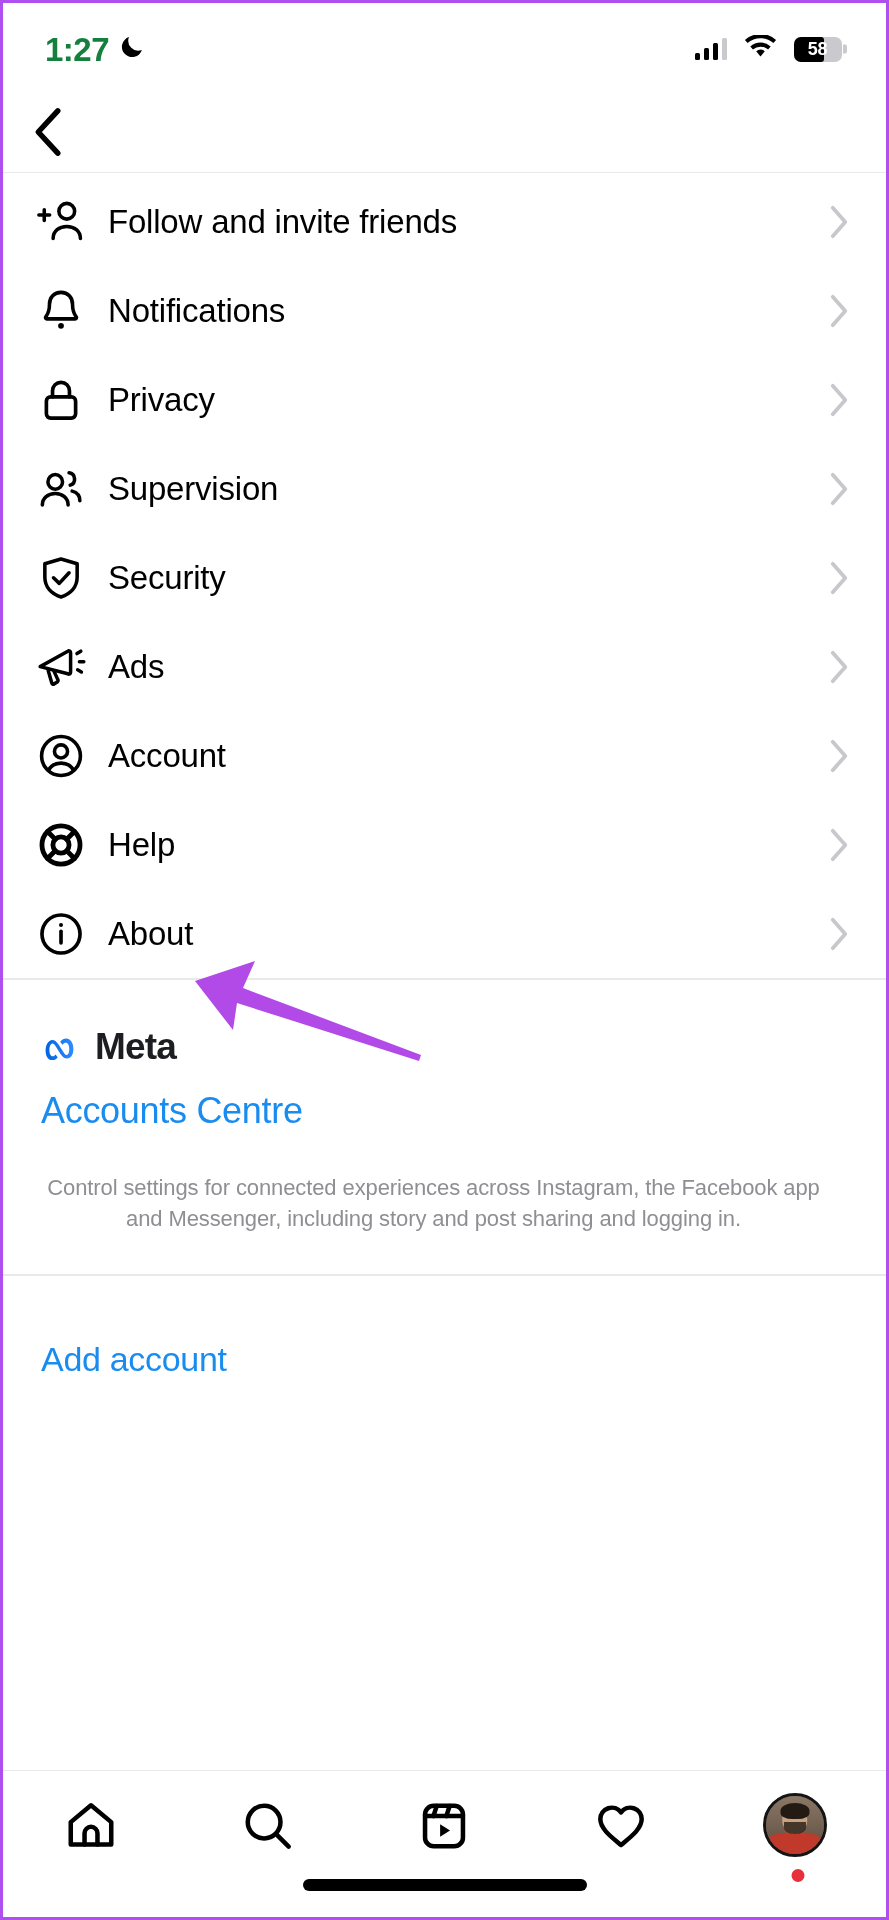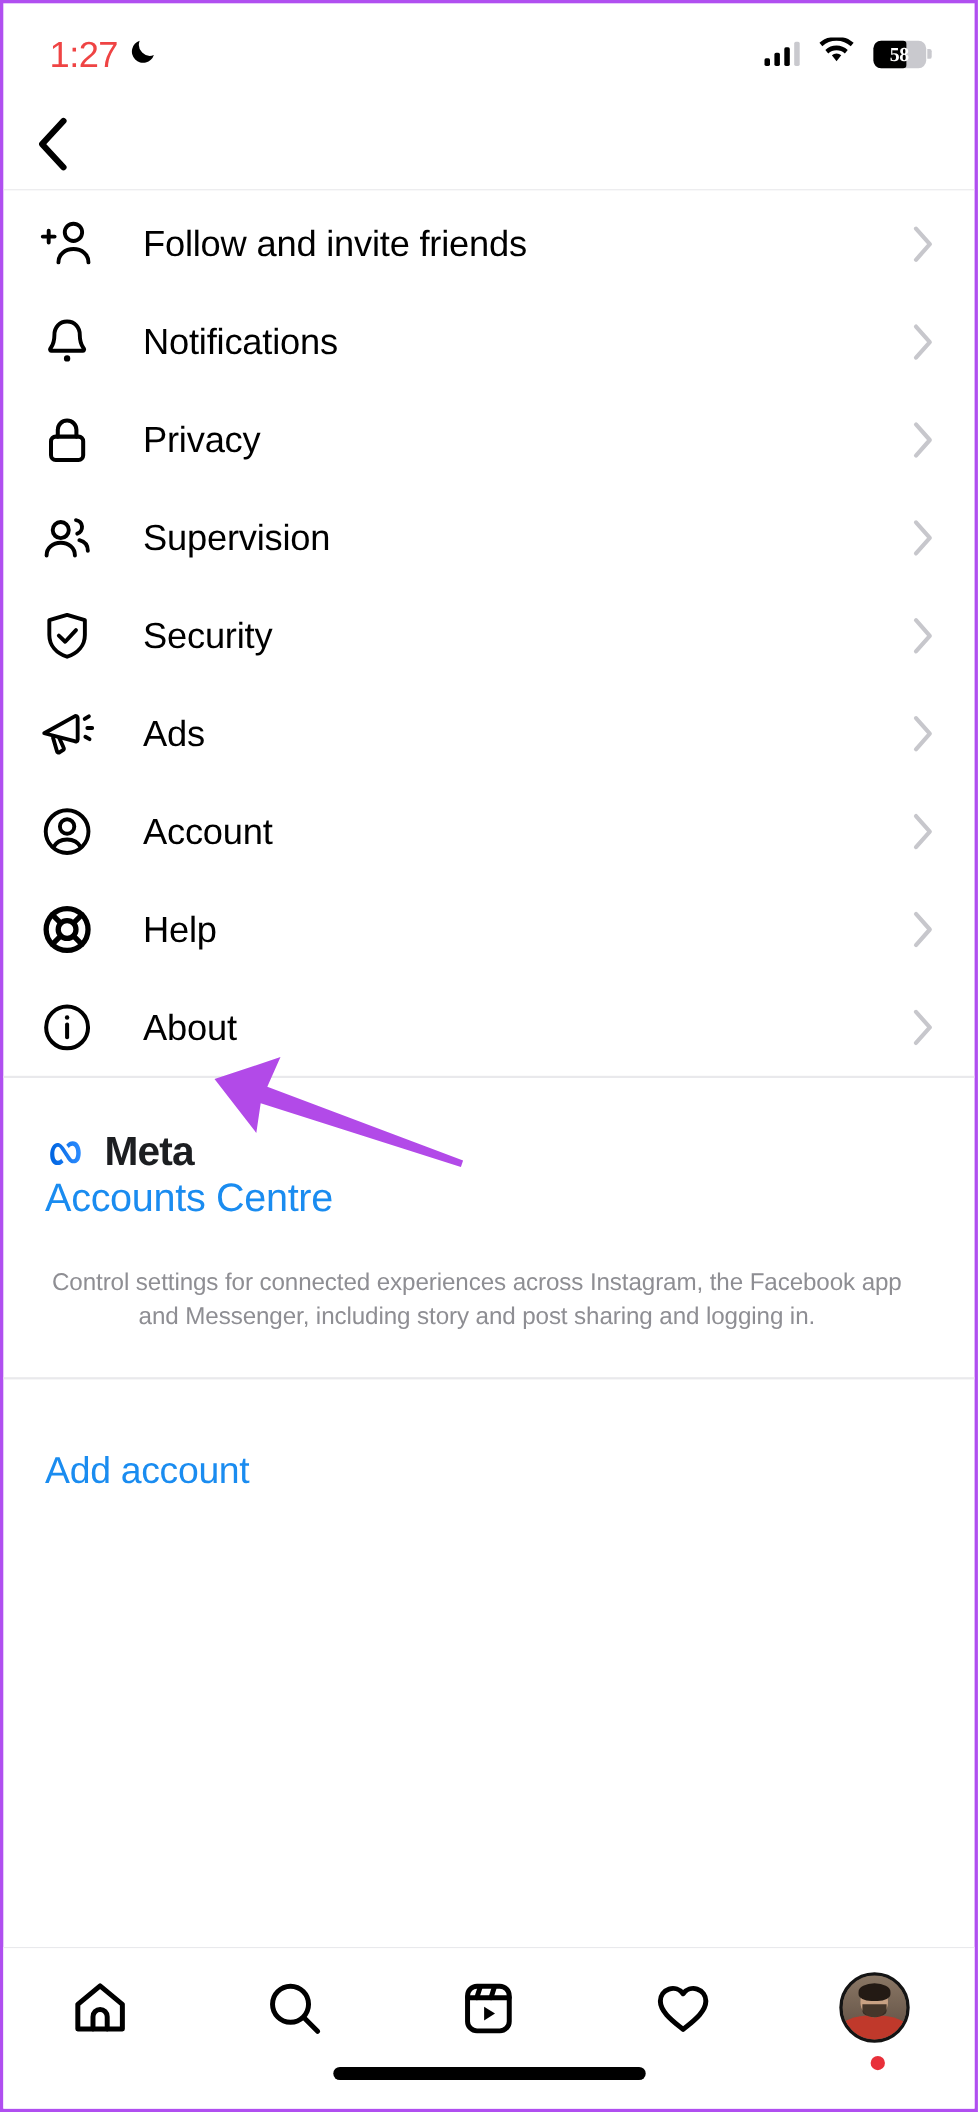--- a/index.html
+++ b/index.html
@@ -18,41 +18,41 @@
   }
 
   
   #statusbar {
     position: relative;
     height: 92px;
     display: flex; align-items: center; justify-content: space-between;
     padding: 0 44px 0 42px;
   }
   #sb-left { display:flex; align-items:center; gap:9px; }
-  #clock { font-size: 33px; font-weight: 400; color:#ef4444; letter-spacing:-0.5px; line-height:1; }
+  #clock { font-size: 33px; font-weight: 700; color:#15803d; letter-spacing:-0.5px; line-height:1; }
   .moon { display:inline-block; }
   #sb-right { display:flex; align-items:center; gap:17px; }
   .bars { display:flex; align-items:flex-end; gap:3.5px; height:22px; }
   .bars i { display:block; width:5.5px; background:#000; border-radius:1.5px; }
   .bars i:nth-child(1){height:7px;}
   .bars i:nth-child(2){height:12px;}
   .bars i:nth-child(3){height:17px;}
   .bars i:nth-child(4){height:22px;background:#c9c9ce;}
   .battery {
     position: relative; width: 48px; height: 25px;
     border-radius: 7px; background:#c9c9ce; overflow:visible;
   }
   .battery .fill {
     position:absolute; left:0; top:0; bottom:0; width:63%;
     background:#000; border-radius:7px 3px 3px 7px;
   }
   .battery .pct {
     position:absolute; inset:0; display:flex; align-items:center; justify-content:center;
     font-size:18px; font-weight:800; color:#fff; letter-spacing:-0.3px;
-    z-index:2; padding-right:1px;font-family:Liberation Serif, serif;
+    z-index:2; padding-right:1px;
   }
   .battery .nub {
     position:absolute; right:-4.5px; top:50%; transform:translateY(-50%);
     width:3.5px; height:9px; background:#c9c9ce; border-radius:0 2px 2px 0;
   }
 
   
   #navbar {
     position: relative; height: 78px;
     display:flex; align-items:center;
@@ -76,32 +76,33 @@
     height: 89px;
     padding: 0 36px 0 31px;
     cursor: pointer;
   }
   .row .ico {
     width: 54px; height:54px;
     display:flex; align-items:center; justify-content:center;
     flex: 0 0 54px;
   }
   .row .label {
-    margin-left: 42px;
+    margin-left: 20px;
     font-size: 33px; color:#000; letter-spacing:-0.2px;
     white-space:nowrap;
   }
   .row .chev { margin-left:auto; display:flex; align-items:center; }
 
   
   .section-divider { height: 1.5px; background:#e9e9ec; width:100%; }
   #meta-block { padding: 46px 60px 40px 38px; }
   #meta-logo-row { display:flex; align-items:center; gap:10px; }
   #meta-word { font-size:37px; font-weight:700; color:#1c1e21; letter-spacing:-0.8px; }
   #accounts-centre {
+    margin-top: 22px;
     font-size: 36px; color:#1a8cf0; font-weight:500; letter-spacing:-0.3px;
     cursor:pointer;
   }
   #meta-desc {
     margin-top: 40px;
     font-size: 22px; line-height: 1.43; color:#8e8e93; letter-spacing:-0.1px;
     max-width: 830px;
     text-align: center;
   }
 

